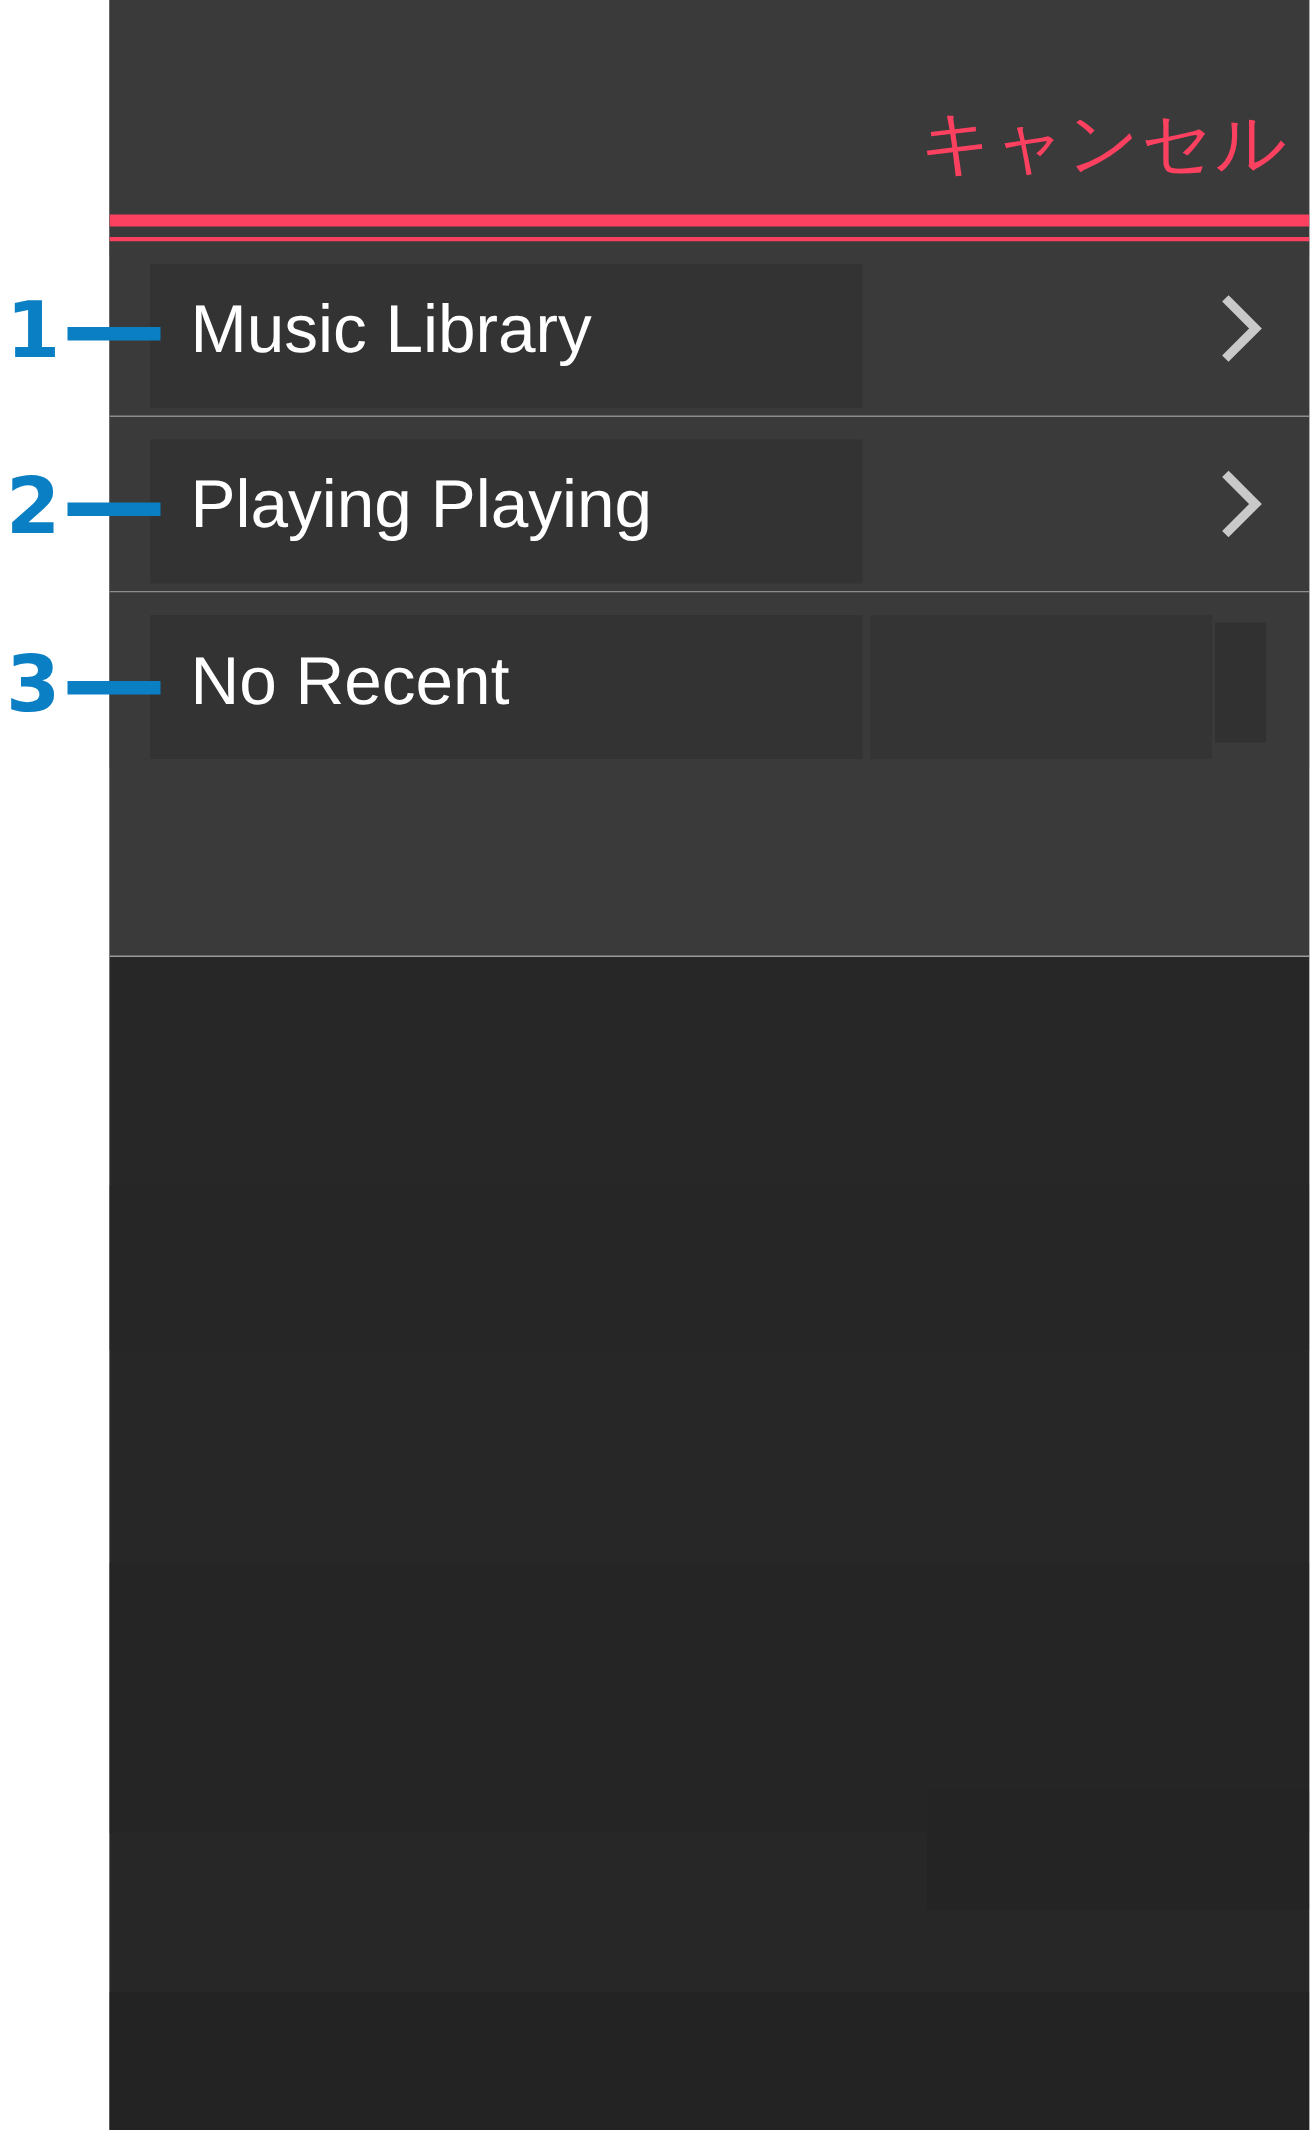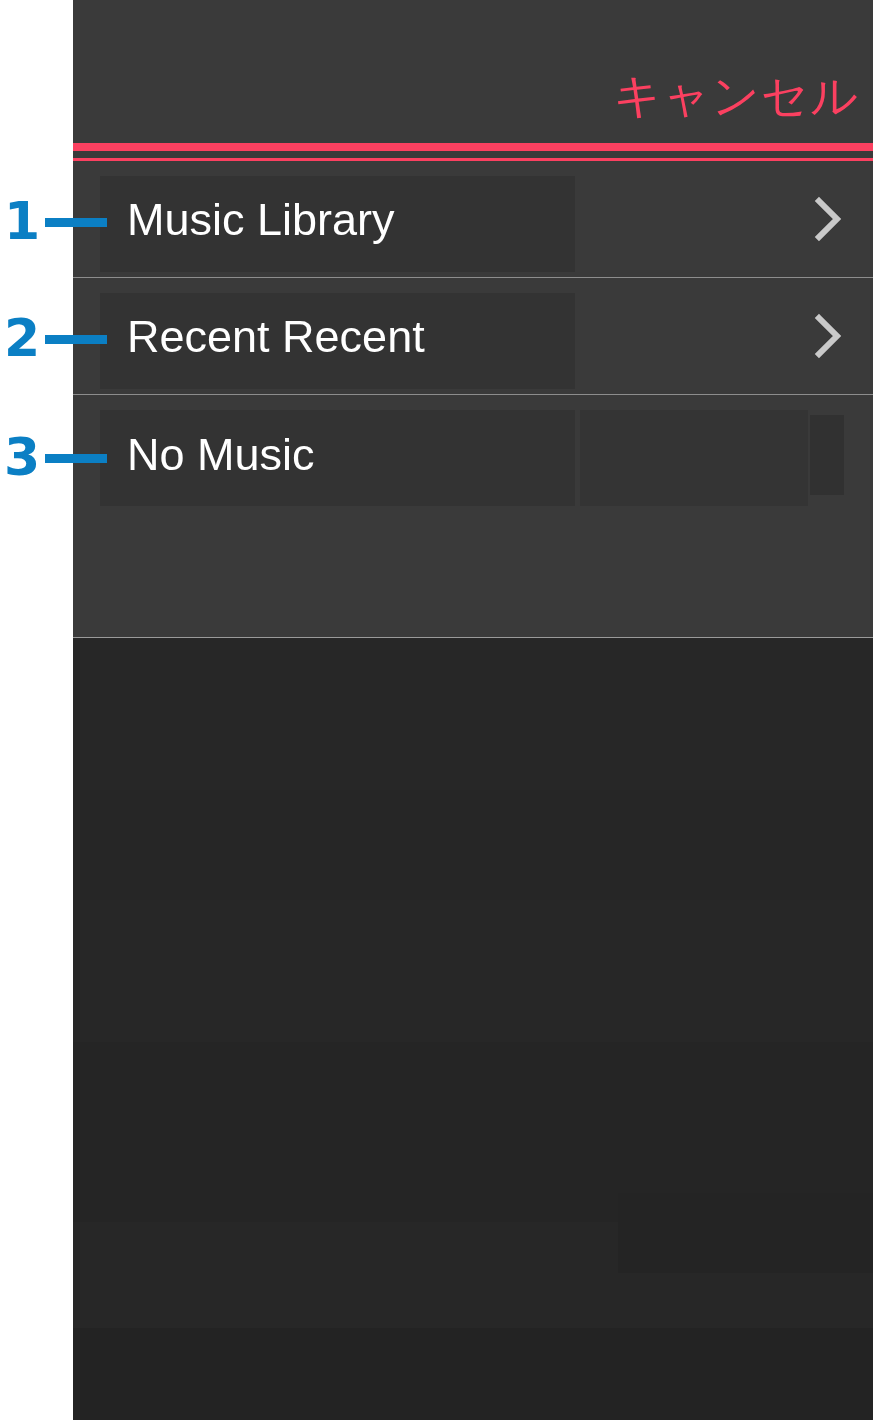--- a/index.html
+++ b/index.html
@@ -261,33 +261,33 @@
           <div class="row-label">Music Library</div>
           <div class="row-chevron">
             <svg viewBox="0 0 30 48" width="30" height="48" aria-hidden="true">
               <polyline points="6,6 24,24 6,42" fill="none" stroke="#c9c9c9" stroke-width="6" stroke-linecap="square" stroke-linejoin="miter"></polyline>
             </svg>
           </div>
         </div>
 
         <div class="list-row">
           <div class="row-hit-box"></div>
-          <div class="row-label">Recent Recent</div>
+          <div class="row-label">Playing Playing</div>
           <div class="row-chevron">
             <svg viewBox="0 0 30 48" width="30" height="48" aria-hidden="true">
               <polyline points="6,6 24,24 6,42" fill="none" stroke="#c9c9c9" stroke-width="6" stroke-linecap="square" stroke-linejoin="miter"></polyline>
             </svg>
           </div>
         </div>
 
         <div class="list-row no-rule">
           <div class="row-hit-box"></div>
           <div class="ghost-box-a"></div>
           <div class="ghost-box-b"></div>
-          <div class="row-label">No Music</div>
+          <div class="row-label">No Recent</div>
         </div>
 
       </div>
 
       <div class="sheet-bottom-rule"></div>
     </div>
 
     <div class="body-area">
       <div class="body-band-1"></div>
       <div class="body-band-2"></div>

